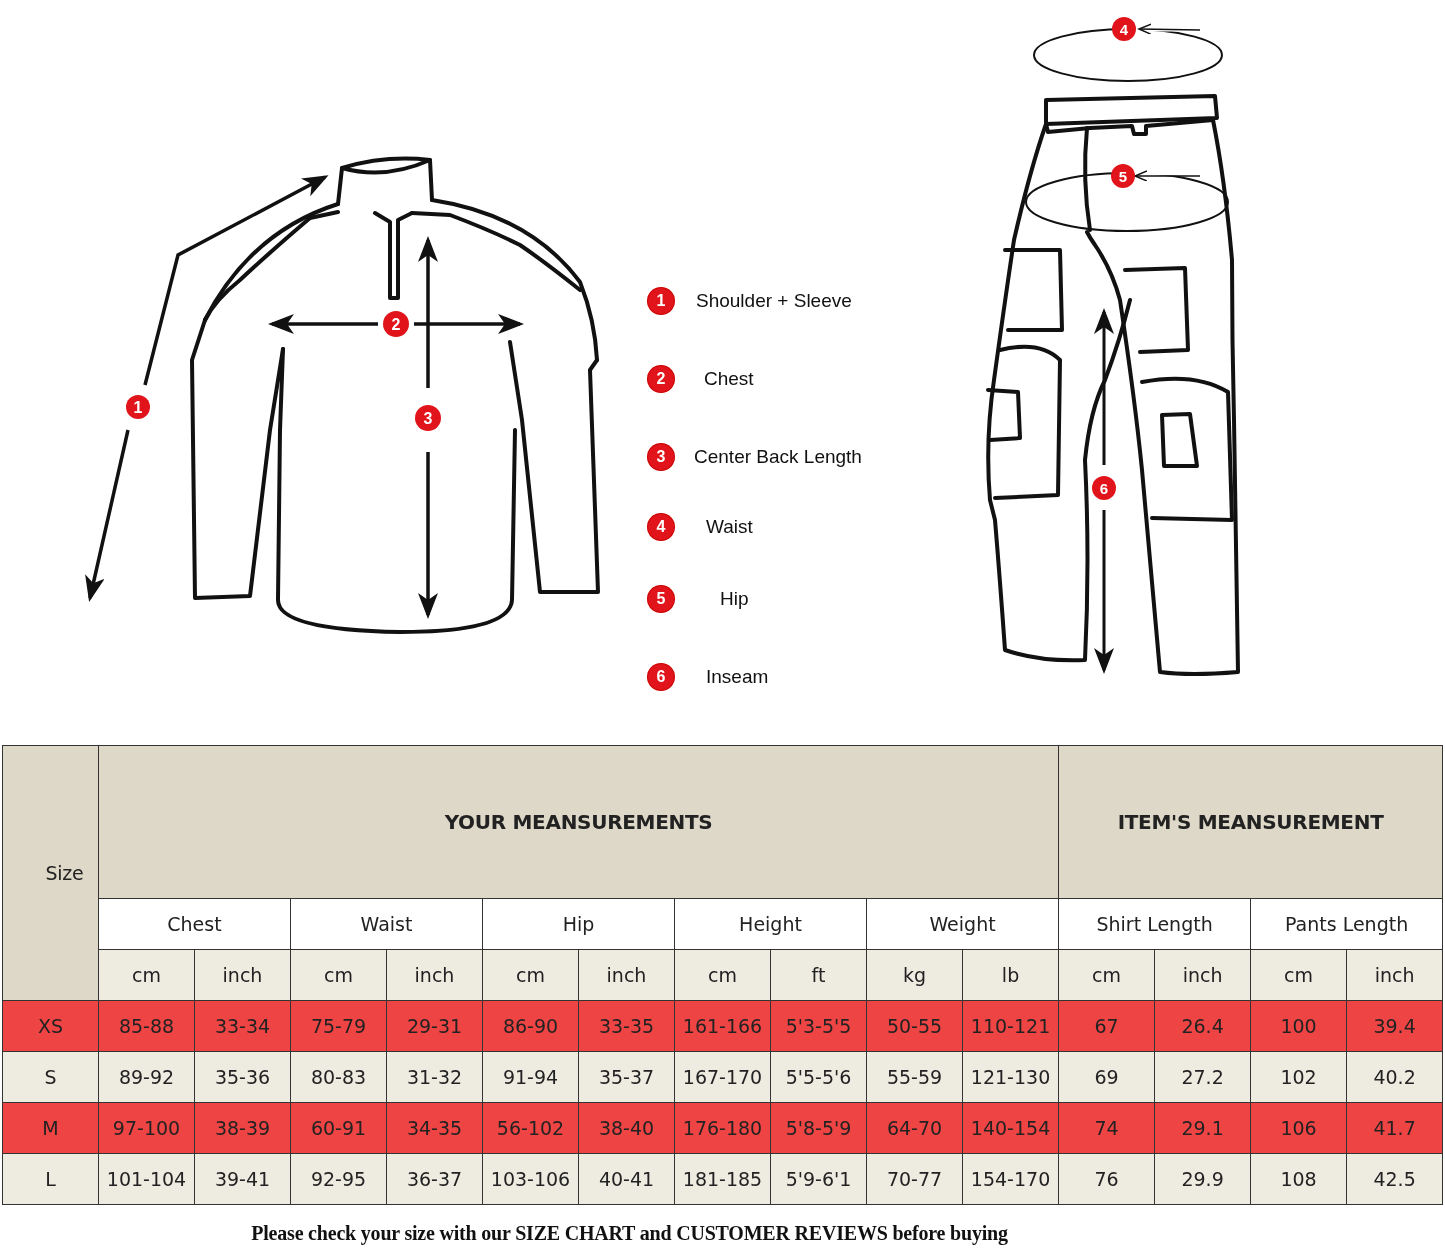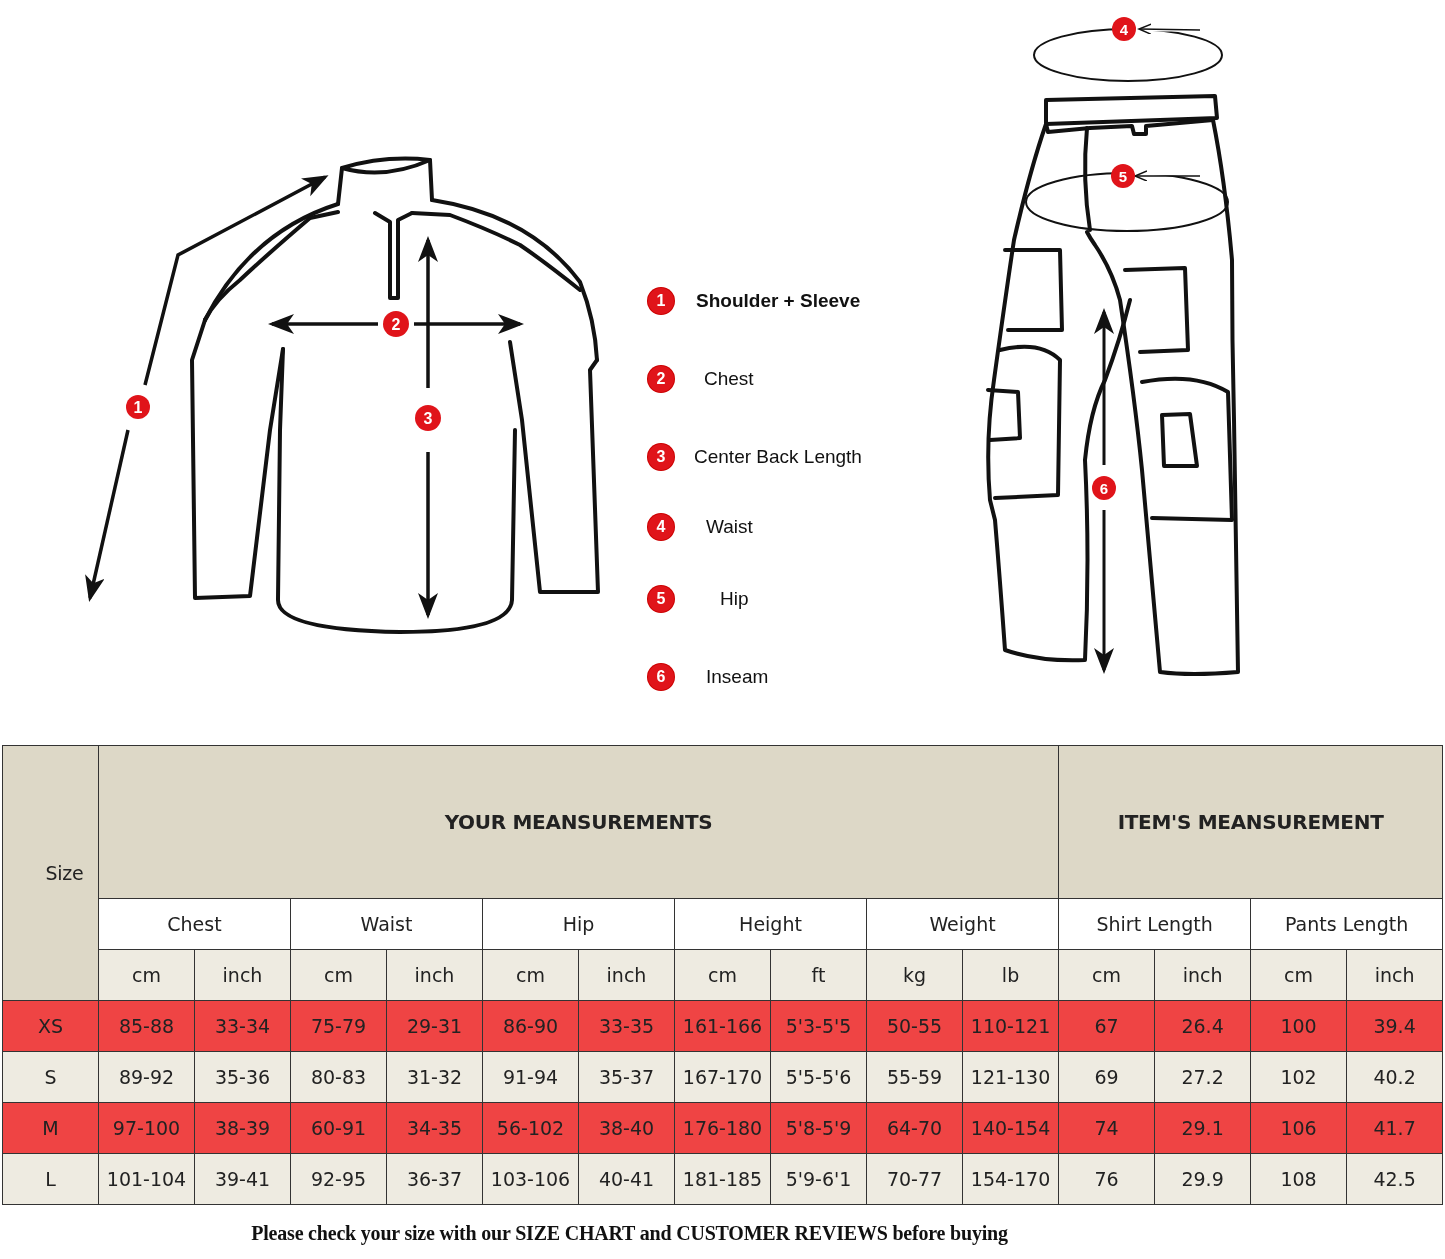--- a/index.html
+++ b/index.html
@@ -116,21 +116,21 @@
       <circle cx="1123" cy="176" r="12" fill="#e0141a"></circle>
       <text x="1123" y="182" text-anchor="middle" fill="#fff" font-size="15" font-weight="bold" font-family="Liberation Sans, sans-serif">5</text>
       <circle cx="1104" cy="488" r="12" fill="#e0141a"></circle>
       <text x="1104" y="494" text-anchor="middle" fill="#fff" font-size="15" font-weight="bold" font-family="Liberation Sans, sans-serif">6</text>
     </g>
   </svg>
 
   <div class="legend">
     <div class="legend-item" style="top:2px;">
       <span class="badge">1</span>
-      <span class="legend-label" style="margin-left:22px;font-weight:bold;">Shoulder + Sleeve</span>
+      <span class="legend-label" style="margin-left:22px;">Shoulder + Sleeve</span>
     </div>
     <div class="legend-item" style="top:80px;">
       <span class="badge">2</span>
       <span class="legend-label" style="margin-left:30px;">Chest</span>
     </div>
     <div class="legend-item" style="top:158px;">
       <span class="badge">3</span>
       <span class="legend-label" style="margin-left:20px;">Center Back Length</span>
     </div>
     <div class="legend-item" style="top:228px;">

